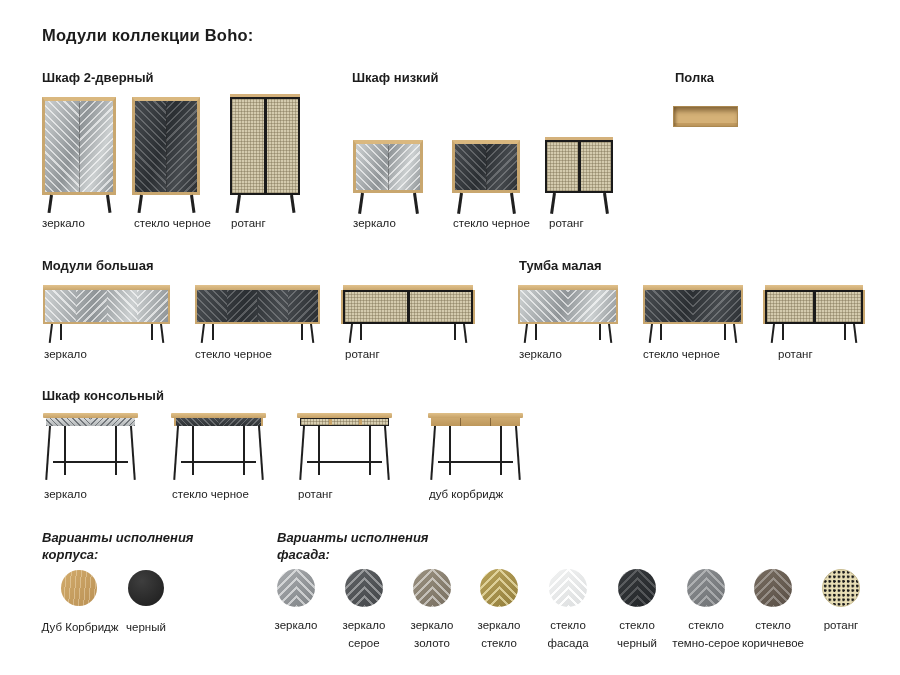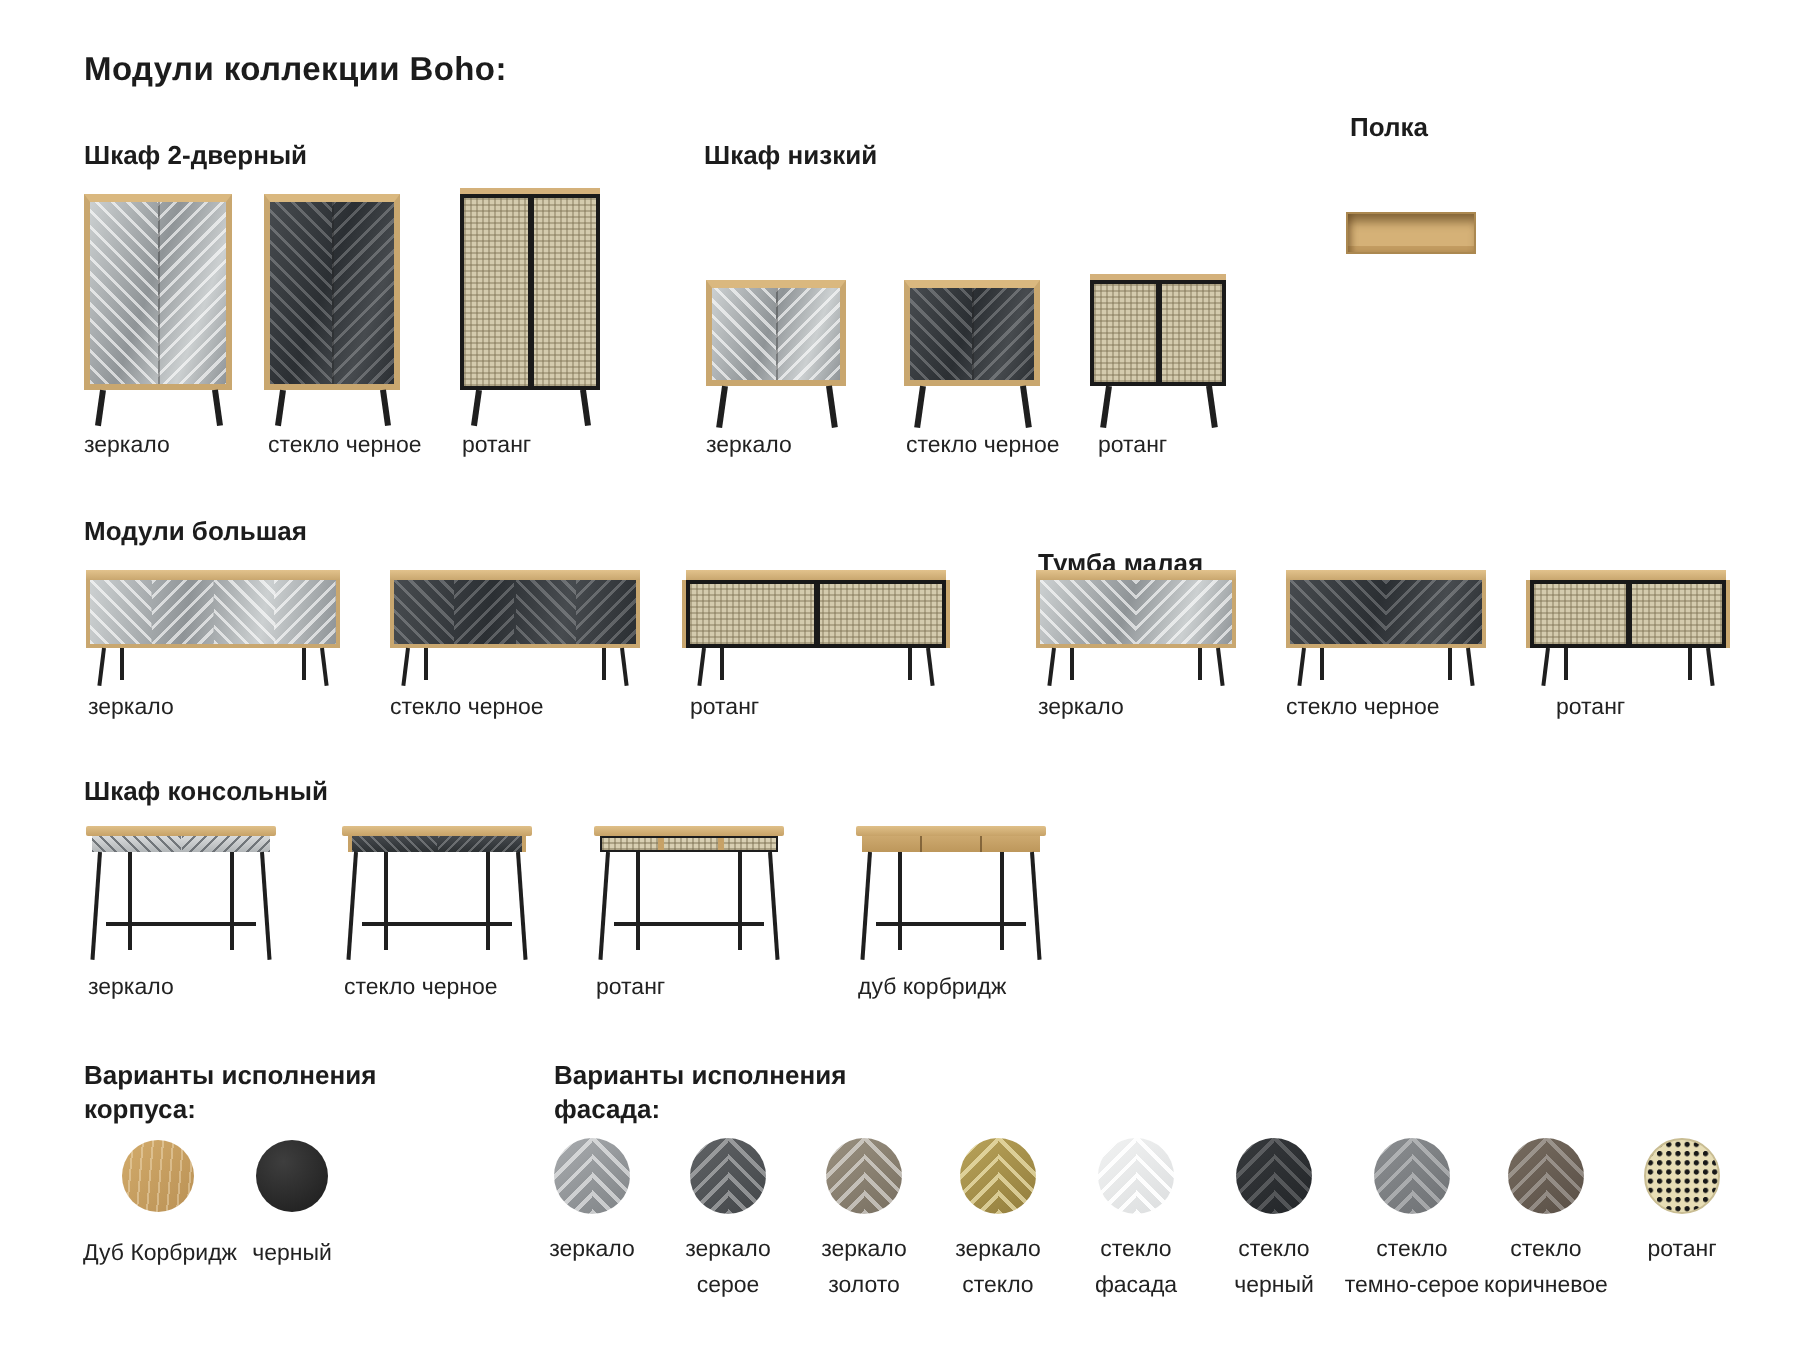--- a/index.html
+++ b/index.html
@@ -1,20 +1,20 @@
 <!DOCTYPE html>
 <html><head>
 <meta charset="utf-8">
 <style>
   html,body{margin:0;padding:0;background:#fff;}
   .canvas{position:relative;width:900px;height:675px;background:#ffffff;overflow:hidden;
           font-family:"Liberation Sans",sans-serif;color:#1c1c1c;}
   .title{position:absolute;left:42px;top:26px;font-size:16.5px;font-weight:700;letter-spacing:.2px;margin:0;}
   .hdr{position:absolute;font-size:13px;font-weight:700;white-space:nowrap;}
-  .hdr2{position:absolute;font-size:13px;font-weight:700;line-height:17px;}
+  .hdr2{position:absolute;font-size:13px;font-weight:700;line-height:17px;font-style:italic;}
   .lbl{position:absolute;font-size:11.5px;color:#222;white-space:nowrap;}
   .lblc{position:absolute;transform:translateX(-50%);text-align:center;font-size:11.5px;color:#222;line-height:18px;white-space:nowrap;}
 
   
   .cab,.sb,.ct{position:absolute;}
   .front{position:absolute;inset:0;box-sizing:border-box;}
   .wood-frame{border:3px solid #c9a76f;border-top:4px solid #dab87f;}
   .rattan-front{border:2px solid #1a1a1a;box-shadow:0 -3px 0 #d4b17b;}
   .seam::after{content:"";position:absolute;left:50%;top:0;bottom:0;width:1px;background:rgba(35,35,35,.35);}
   .rat-seam::after{content:"";position:absolute;left:50%;top:0;bottom:0;width:3px;margin-left:-1.5px;background:#1a1a1a;}
@@ -165,21 +165,21 @@
       <i class="leg fl"></i>
       <i class="leg fr"></i>
     </div>
 
     <div class="lbl" style="left:353px;top:217px">зеркало</div>
     <div class="lbl" style="left:453px;top:217px">стекло черное</div>
     <div class="lbl" style="left:549px;top:217px">ротанг</div>
   </section>
 
   <section>
-    <div class="hdr" style="left:675px;top:56px">Полка</div>
+    <div class="hdr" style="left:675px;top:70px">Полка</div>
     <div class="shelf"></div>
   </section>
 
   <section>
     <div class="hdr" style="left:42px;top:258px">Модули большая</div>
 
     <div class="sb" style="left:43px;top:285px;width:127px">
       <div class="sb-top"></div>
       <div class="sb-front wood-sides chev4x m"></div>
       <i class="leg fl"></i>
@@ -203,21 +203,21 @@
       <i class="leg fr"></i>
       <i class="leg br"></i>
     </div>
 
     <div class="lbl" style="left:44px;top:348px">зеркало</div>
     <div class="lbl" style="left:195px;top:348px">стекло черное</div>
     <div class="lbl" style="left:345px;top:348px">ротанг</div>
   </section>
 
   <section>
-    <div class="hdr" style="left:519px;top:274px">Тумба малая</div>
+    <div class="hdr" style="left:519px;top:258px">Тумба малая</div>
 
     <div class="sb" style="left:518px;top:285px;width:100px">
       <div class="sb-top"></div>
       <div class="sb-front wood-sides chev2x m"></div>
       <i class="leg fl"></i>
       <i class="leg bl"></i>
       <i class="leg fr"></i>
       <i class="leg br"></i>
     </div>
     <div class="sb" style="left:643px;top:285px;width:100px">

